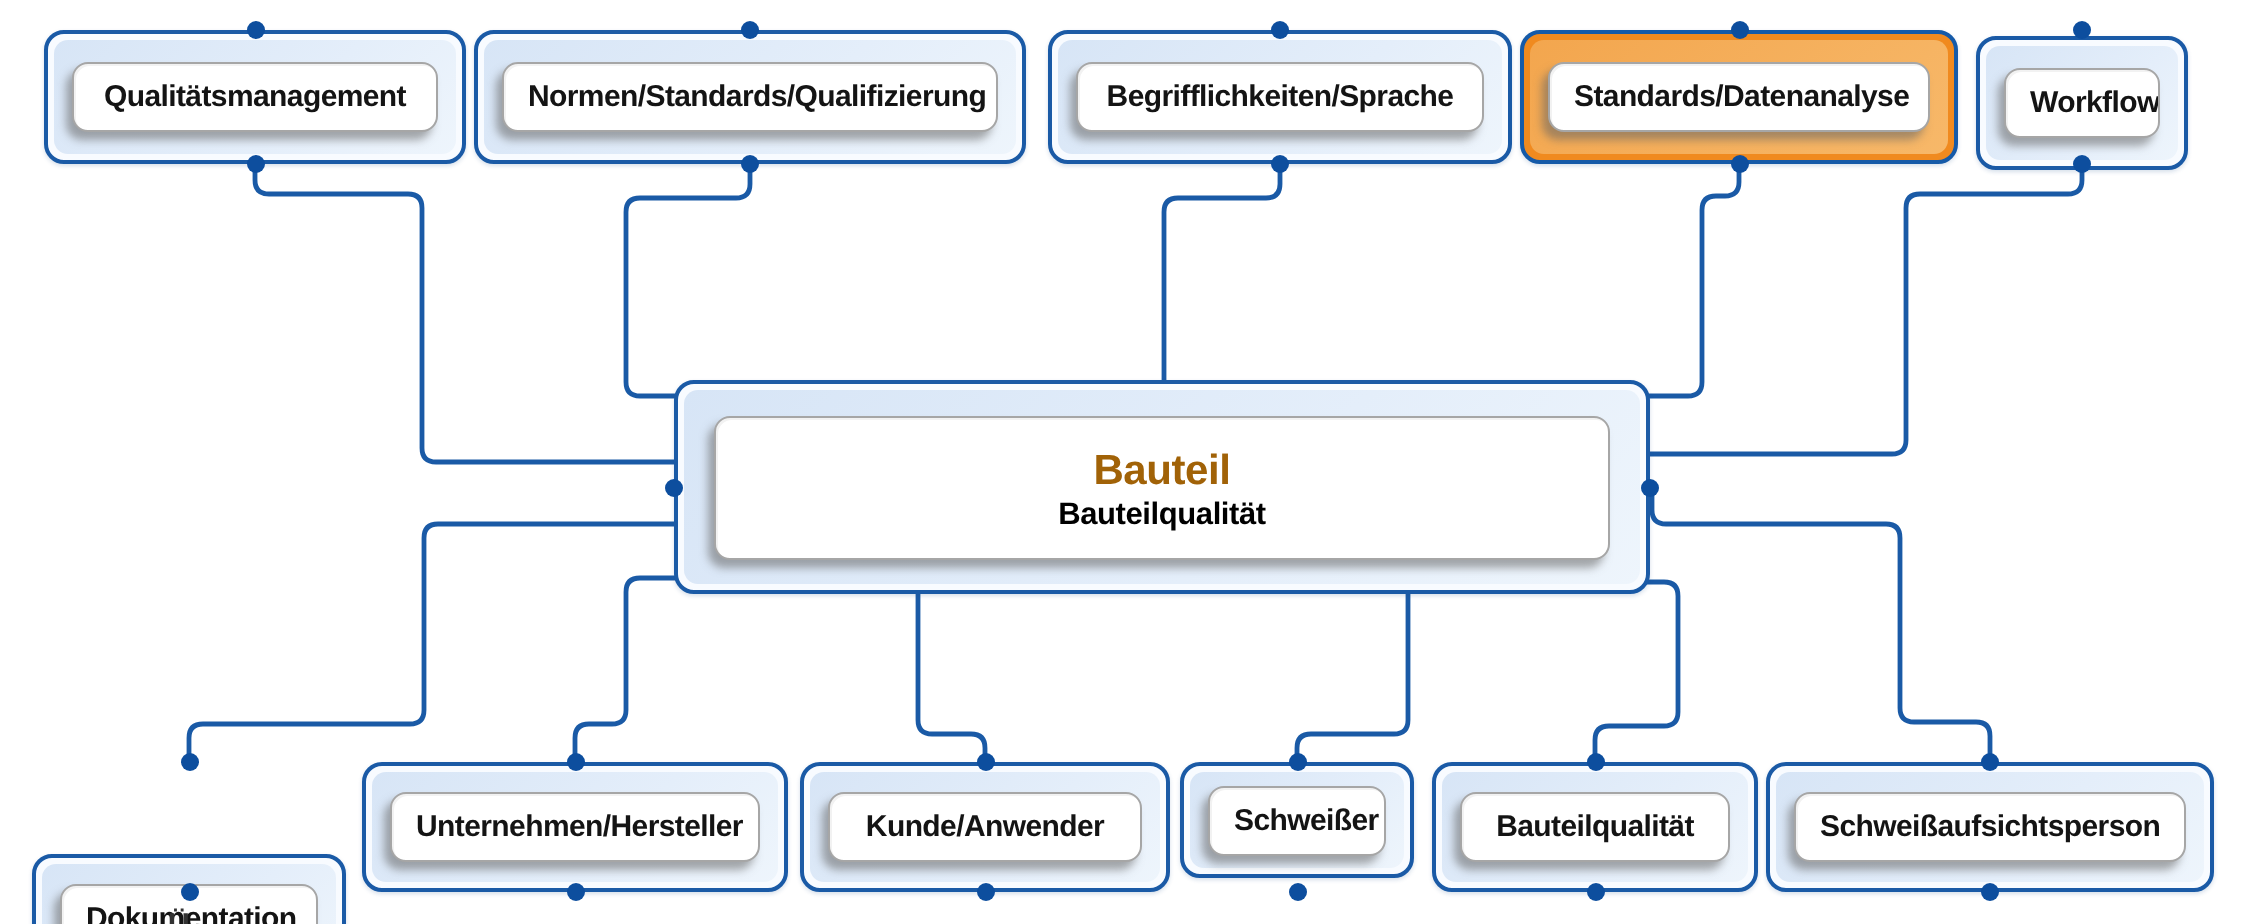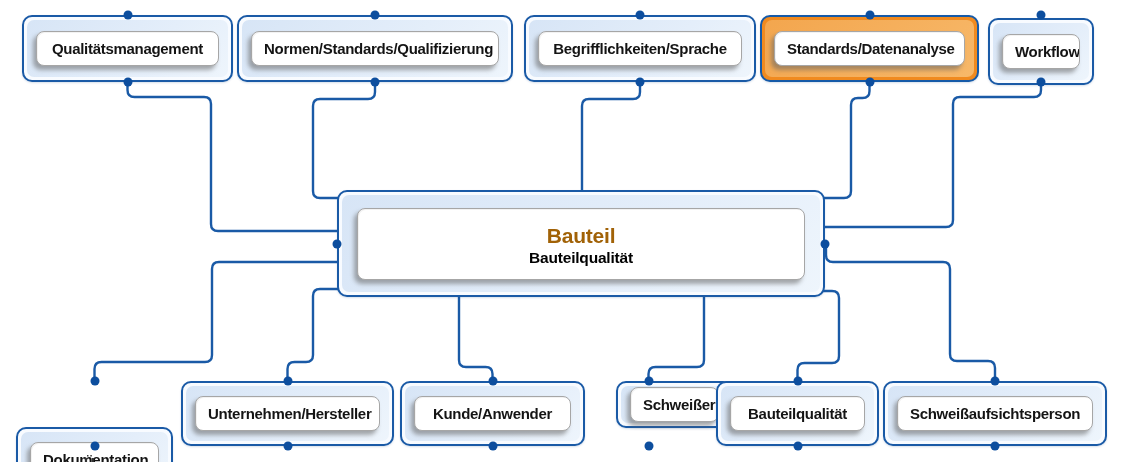--- a/index.html
+++ b/index.html
@@ -98,21 +98,21 @@
       <div class="node" style="left: 181px; top: 381px; width: 213px; height: 65px;">
         <div class="panel">
           <div class="btn"><span>Unternehmen/Hersteller</span></div>
         </div>
       </div>
       <div class="node" style="left: 400px; top: 381px; width: 185px; height: 65px;">
         <div class="panel">
           <div class="btn"><span>Kunde/Anwender</span></div>
         </div>
       </div>
-      <div class="node" style="left: 616px; top: 381px; width: 117px; height: 47px;">
+      <div class="node" style="left: 590px; top: 381px; width: 117px; height: 58px;">
         <div class="panel">
           <div class="btn"><span>Schweißer</span></div>
         </div>
       </div>
       <div class="node" style="left: 716px; top: 381px; width: 163px; height: 65px;">
         <div class="panel">
           <div class="btn"><span>Bauteilqualität</span></div>
         </div>
       </div>
       <div class="node" style="left: 883px; top: 381px; width: 224px; height: 65px;">

